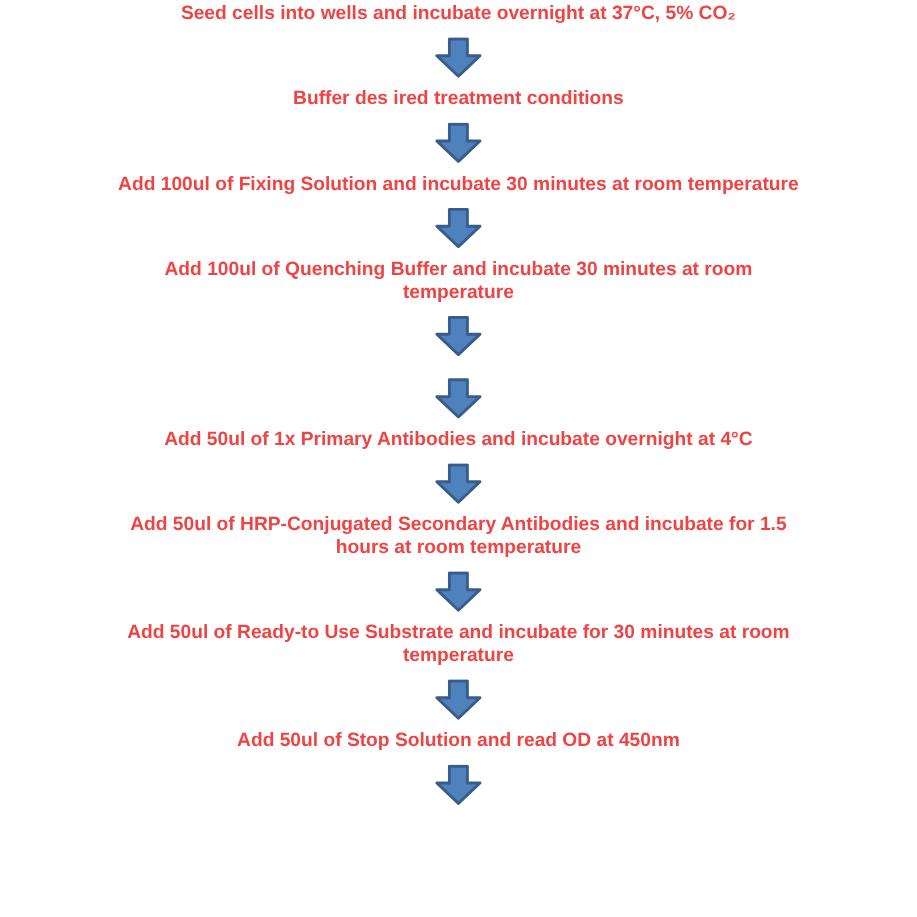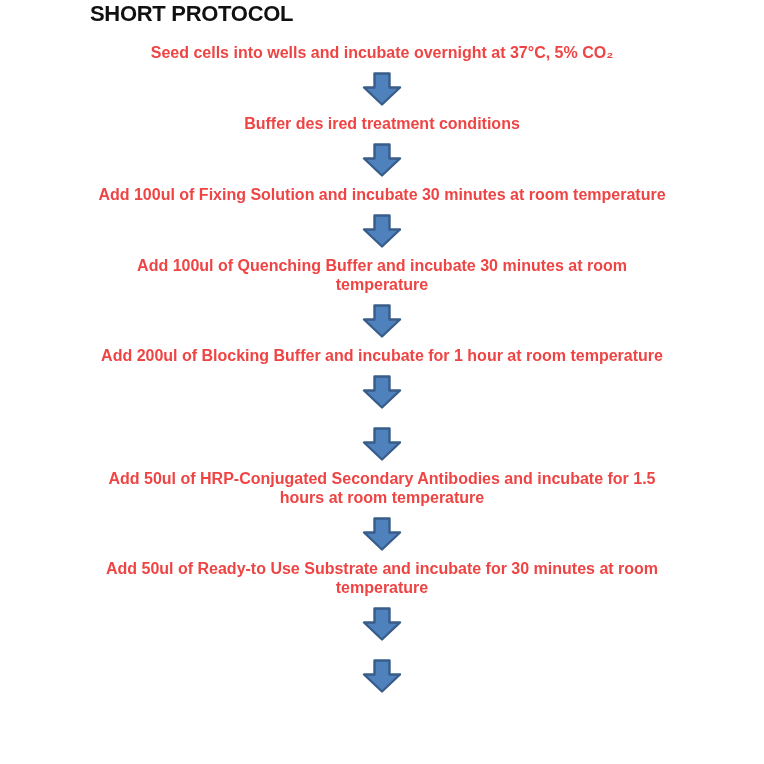--- a/index.html
+++ b/index.html
@@ -42,21 +42,20 @@
   }
   .arrow {
     display: block;
     margin: 10px 0 8px 0;
   }
 </style>
 </head>
 <body>
 
 <div class="page">
-  <h1 class="title">SHORT PROTOCOL</h1>
 
   <div class="flow">
 
     <p class="step">Seed cells into wells and incubate overnight at 37°C, 5% CO₂</p>
 
     <svg class="arrow" width="40" height="34" viewBox="0 0 40 34">
       <path d="M12.5 1.5 H27.5 V15.5 H38 L20 32.5 L2 15.5 H12.5 Z" stroke-width="2.4" stroke-linejoin="round" fill="#4f81bd" stroke="#385d8a"></path>
     </svg>
 
     <p class="step">Buffer des ired treatment conditions</p>
@@ -71,45 +70,46 @@
       <path d="M12.5 1.5 H27.5 V15.5 H38 L20 32.5 L2 15.5 H12.5 Z" stroke-width="2.4" stroke-linejoin="round" fill="#4f81bd" stroke="#385d8a"></path>
     </svg>
 
     <p class="step">Add 100ul of Quenching Buffer and incubate 30 minutes at room
 temperature</p>
 
     <svg class="arrow" width="40" height="34" viewBox="0 0 40 34">
       <path d="M12.5 1.5 H27.5 V15.5 H38 L20 32.5 L2 15.5 H12.5 Z" stroke-width="2.4" stroke-linejoin="round" fill="#4f81bd" stroke="#385d8a"></path>
     </svg>
 
-    <p class="step">Add 200ul of Blocking Buffer and incubate for 1 hour at room temperature</p>
 
     <svg class="arrow" width="40" height="34" viewBox="0 0 40 34">
       <path d="M12.5 1.5 H27.5 V15.5 H38 L20 32.5 L2 15.5 H12.5 Z" stroke-width="2.4" stroke-linejoin="round" fill="#4f81bd" stroke="#385d8a"></path>
     </svg>
 
+    <p class="step">Add 50ul of 1x Primary Antibodies and incubate overnight at 4°C</p>
 
     <svg class="arrow" width="40" height="34" viewBox="0 0 40 34">
       <path d="M12.5 1.5 H27.5 V15.5 H38 L20 32.5 L2 15.5 H12.5 Z" stroke-width="2.4" stroke-linejoin="round" fill="#4f81bd" stroke="#385d8a"></path>
     </svg>
 
     <p class="step">Add 50ul of HRP-Conjugated Secondary Antibodies and incubate for 1.5
 hours at room temperature</p>
 
     <svg class="arrow" width="40" height="34" viewBox="0 0 40 34">
       <path d="M12.5 1.5 H27.5 V15.5 H38 L20 32.5 L2 15.5 H12.5 Z" stroke-width="2.4" stroke-linejoin="round" fill="#4f81bd" stroke="#385d8a"></path>
     </svg>
 
     <p class="step">Add 50ul of Ready-to Use Substrate and incubate for 30 minutes at room
 temperature</p>
 
     <svg class="arrow" width="40" height="34" viewBox="0 0 40 34">
       <path d="M12.5 1.5 H27.5 V15.5 H38 L20 32.5 L2 15.5 H12.5 Z" stroke-width="2.4" stroke-linejoin="round" fill="#4f81bd" stroke="#385d8a"></path>
     </svg>
 
+    <p class="step">Add 50ul of Stop Solution and read OD at 450nm</p>
 
     <svg class="arrow" width="40" height="34" viewBox="0 0 40 34">
       <path d="M12.5 1.5 H27.5 V15.5 H38 L20 32.5 L2 15.5 H12.5 Z" stroke-width="2.4" stroke-linejoin="round" fill="#4f81bd" stroke="#385d8a"></path>
     </svg>
 
 
   </div>
 </div>
 
 </body></html>

